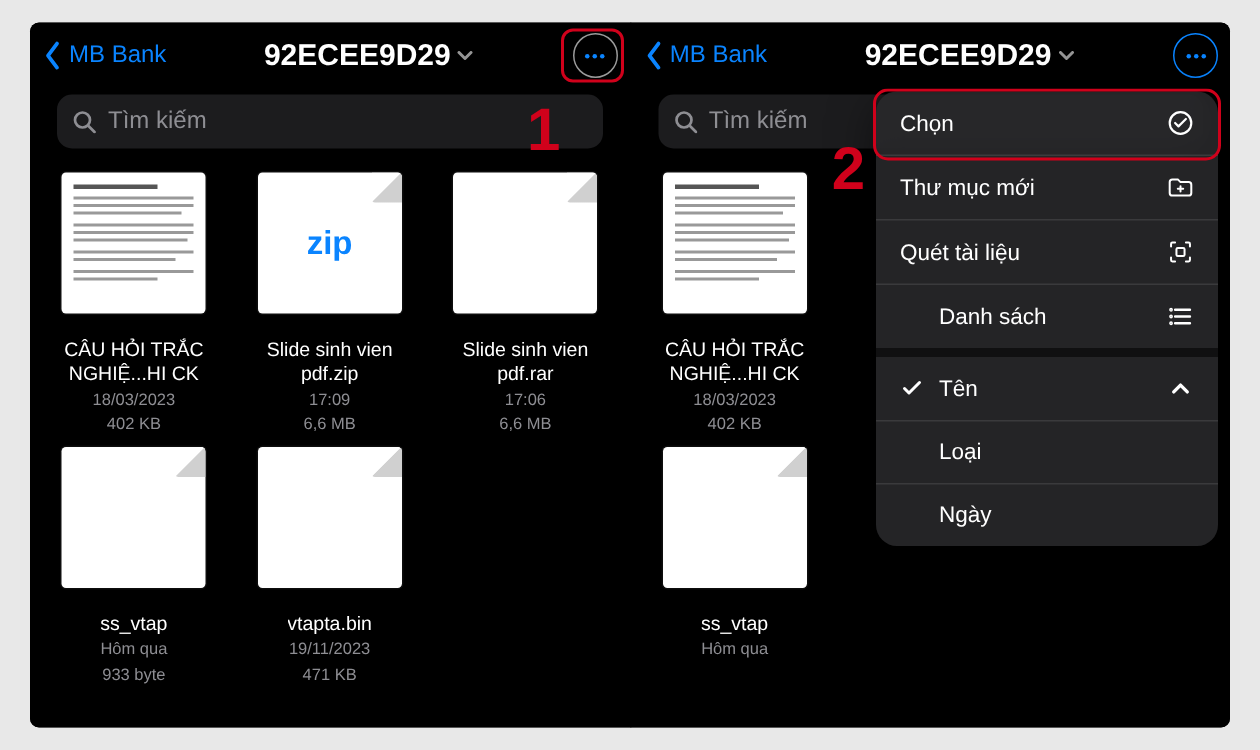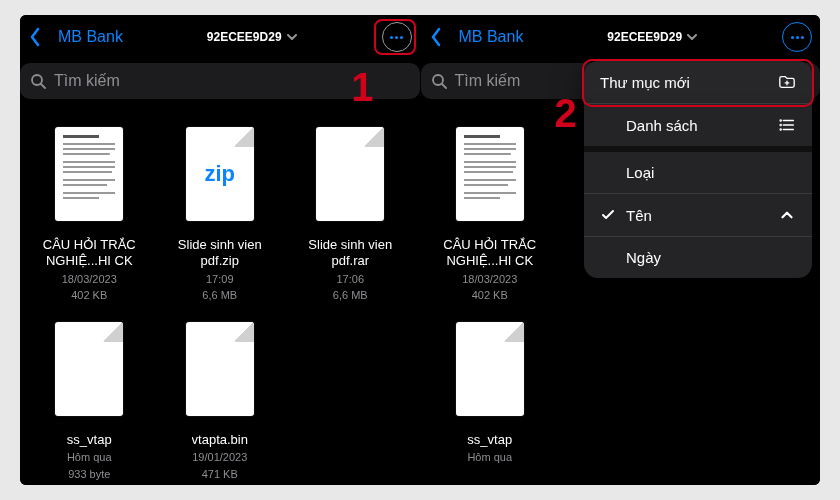--- a/index.html
+++ b/index.html
@@ -39,31 +39,31 @@
     display: flex;
     align-items: center;
     padding: 0 8px;
     gap: 4px;
     position: relative;
   }
   .back {
     color: #0a84ff;
     display: flex;
     align-items: center;
-    gap: 16px;
+    gap: 4px;
     font-size: 16px;
   }
   .back svg { width: 14px; height: 20px; }
   .title-wrap {
     flex: 1;
     display: flex;
     justify-content: center;
     align-items: center;
     gap: 4px;
-    font-size: 12px;
+    font-size: 20px;
     font-weight: 600;
   }
   .title-wrap svg { width: 12px; height: 12px; opacity: .8; }
   .more-btn {
     width: 30px;
     height: 30px;
     border: 1.4px solid #9a9a9a;
     border-radius: 50%;
     display: flex;
     align-items: center;
@@ -78,21 +78,21 @@
     position: absolute;
     width: 42px;
     height: 36px;
     right: 4px;
     top: 4px;
     pointer-events: none;
   }
 
   
   .searchbar {
-    margin: 4px 0 10px;
+    margin: 4px 18px 10px;
     background: #1c1c1e;
     border-radius: 10px;
     height: 36px;
     display: flex;
     align-items: center;
     padding: 0 10px;
     gap: 8px;
     color: #8e8e93;
     font-size: 16px;
   }
@@ -105,31 +105,30 @@
     grid-template-columns: repeat(3, 1fr);
     gap: 8px 4px;
   }
   .file {
     display: flex;
     flex-direction: column;
     align-items: center;
     text-align: center;
   }
   .thumb {
-    width: 68px;
+    width: 96px;
     height: 94px;
     background: #fff;
     border-radius: 3px;
     position: relative;
     overflow: hidden;
     box-shadow: 0 0 0 1px rgba(255,255,255,.05);
     display:flex;
     align-items:center;
     justify-content:center;
-    margin-top:12px;
   }
   .thumb.doc::before {
     content:"";
     position:absolute;
     inset:8px 8px 8px 8px;
     background:
       linear-gradient(#555 0 0) 0 0/70% 3px no-repeat,
       linear-gradient(#999 0 0) 0 8px/100% 2px no-repeat,
       linear-gradient(#999 0 0) 0 13px/100% 2px no-repeat,
       linear-gradient(#999 0 0) 0 18px/90% 2px no-repeat,
@@ -279,21 +278,21 @@
       </div>
       <div class="file">
         <div class="thumb blank"></div>
         <div class="fname">ss_vtap</div>
         <div class="fmeta">Hôm qua</div>
         <div class="fmeta">933 byte</div>
       </div>
       <div class="file">
         <div class="thumb blank"></div>
         <div class="fname">vtapta.bin</div>
-        <div class="fmeta">19/01/2023</div>
+        <div class="fmeta">19/11/2023</div>
         <div class="fmeta">471 KB</div>
       </div>
     </div>
 
     <div class="annot" style="top:50px;right:46px">1</div>
   </div>
 
   <div class="pane">
     <div class="navbar">
       <div class="back">
@@ -337,61 +336,79 @@
       <div class="file">
         <div class="thumb blank"></div>
         <div class="fname">ss_vtap</div>
         <div class="fmeta">Hôm qua</div>
       </div>
     </div>
 
     <div class="menu">
       <div class="menu-item">
         <span class="lead">
+            <span>Chọn</span>
+          </span>
+        <svg viewBox="0 0 20 20" fill="none" stroke="#fff" stroke-width="1.6">
+            <circle cx="10" cy="10" r="8"></circle>
+            <path d="M6 10l2.5 2.5L14 7" stroke-linecap="round" stroke-linejoin="round"></path>
+          </svg>
+      </div>
+      <div class="menu-item">
+        <span class="lead">
             <span>Thư mục mới</span>
           </span>
         <svg viewBox="0 0 20 20" fill="none" stroke="#fff" stroke-width="1.5">
             <path d="M2 6a2 2 0 012-2h4l2 2h6a2 2 0 012 2v6a2 2 0 01-2 2H4a2 2 0 01-2-2V6z"></path>
             <path d="M10 9v4M8 11h4" stroke-linecap="round"></path>
+          </svg>
+      </div>
+      <div class="menu-item">
+        <span class="lead">
+            <span>Quét tài liệu</span>
+          </span>
+        <svg viewBox="0 0 20 20" fill="none" stroke="#fff" stroke-width="1.5" stroke-linecap="round">
+            <path d="M3 6V4a1 1 0 011-1h2M14 3h2a1 1 0 011 1v2M17 14v2a1 1 0 01-1 1h-2M6 17H4a1 1 0 01-1-1v-2"></path>
+            <rect x="7" y="7" width="6" height="6" rx="1"></rect>
           </svg>
       </div>
       <div class="menu-item group-end">
         <span class="lead">
             <span class="check"></span>
             <span>Danh sách</span>
           </span>
         <svg viewBox="0 0 20 20" fill="none" stroke="#fff" stroke-width="1.8" stroke-linecap="round">
             <path d="M6 5h11M6 10h11M6 15h11"></path>
             <circle cx="3" cy="5" r=".5" fill="#fff"></circle>
             <circle cx="3" cy="10" r=".5" fill="#fff"></circle>
             <circle cx="3" cy="15" r=".5" fill="#fff"></circle>
           </svg>
-      </div>
-      <div class="menu-item">
-        <span class="lead">
-            <span class="check"></span>
-            <span>Loại</span>
-          </span>
       </div>
       <div class="menu-item">
         <span class="lead">
             <span class="check">
               <svg viewBox="0 0 16 16" fill="none" stroke="#fff" stroke-width="2" stroke-linecap="round" stroke-linejoin="round">
                 <path d="M3 8l3 3 7-7"></path>
               </svg>
             </span>
             <span>Tên</span>
           </span>
         <svg viewBox="0 0 16 16" fill="none" stroke="#fff" stroke-width="2" stroke-linecap="round" stroke-linejoin="round">
             <path d="M4 10l4-4 4 4"></path>
           </svg>
       </div>
       <div class="menu-item">
         <span class="lead">
             <span class="check"></span>
+            <span>Loại</span>
+          </span>
+      </div>
+      <div class="menu-item">
+        <span class="lead">
+            <span class="check"></span>
             <span>Ngày</span>
           </span>
       </div>
     </div>
 
     <div class="menu-highlight"></div>
     <div class="annot" style="top:76px;left:134px">2</div>
   </div>
 
 </div>

